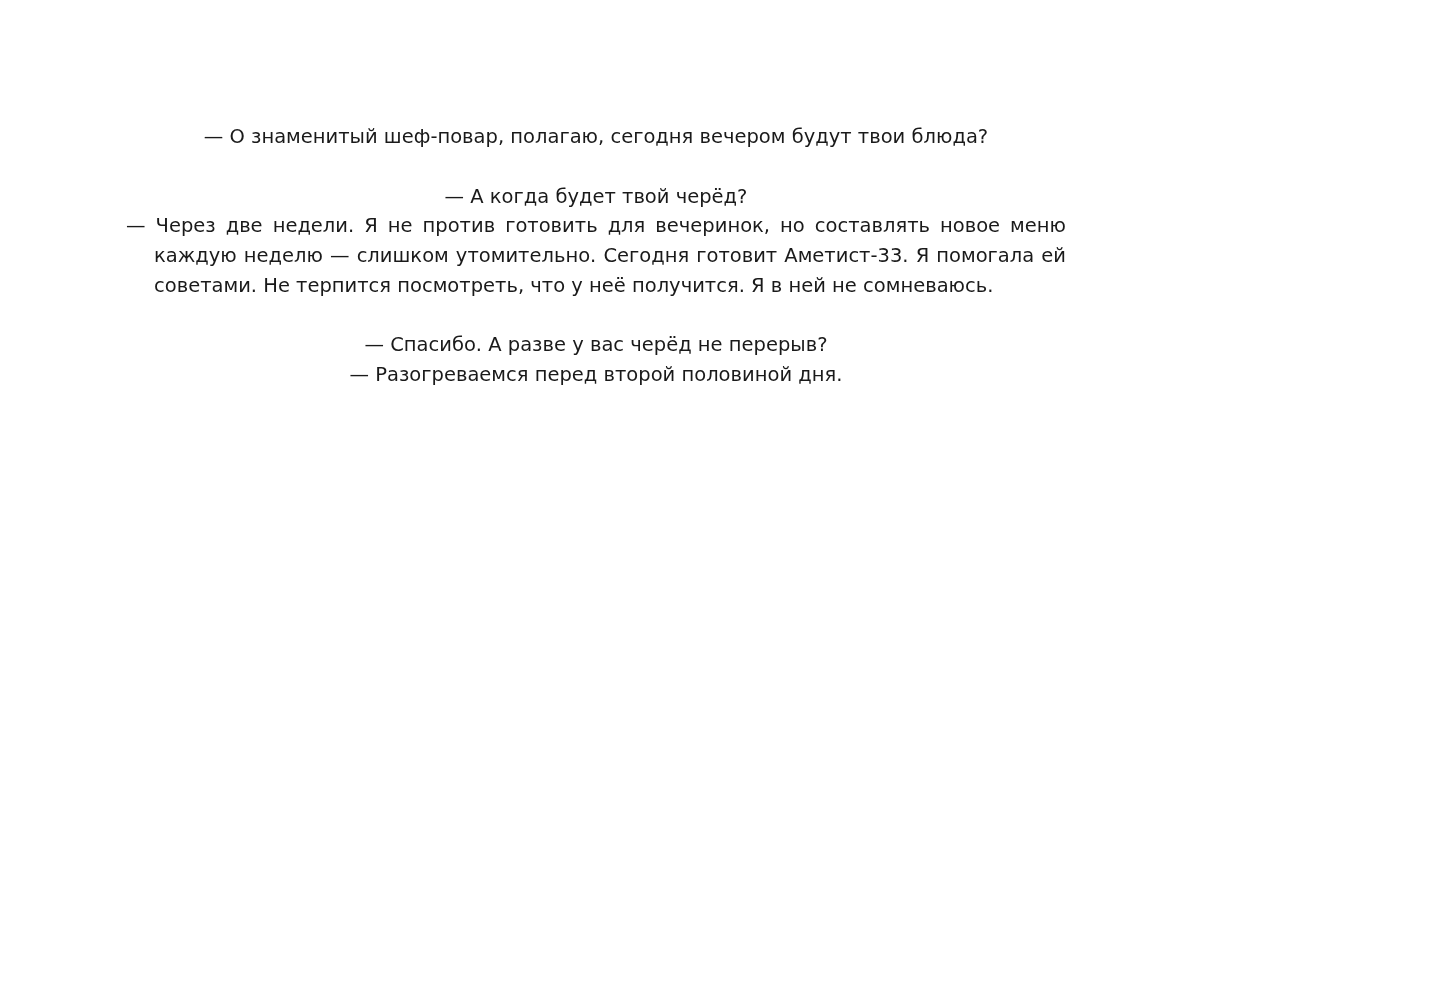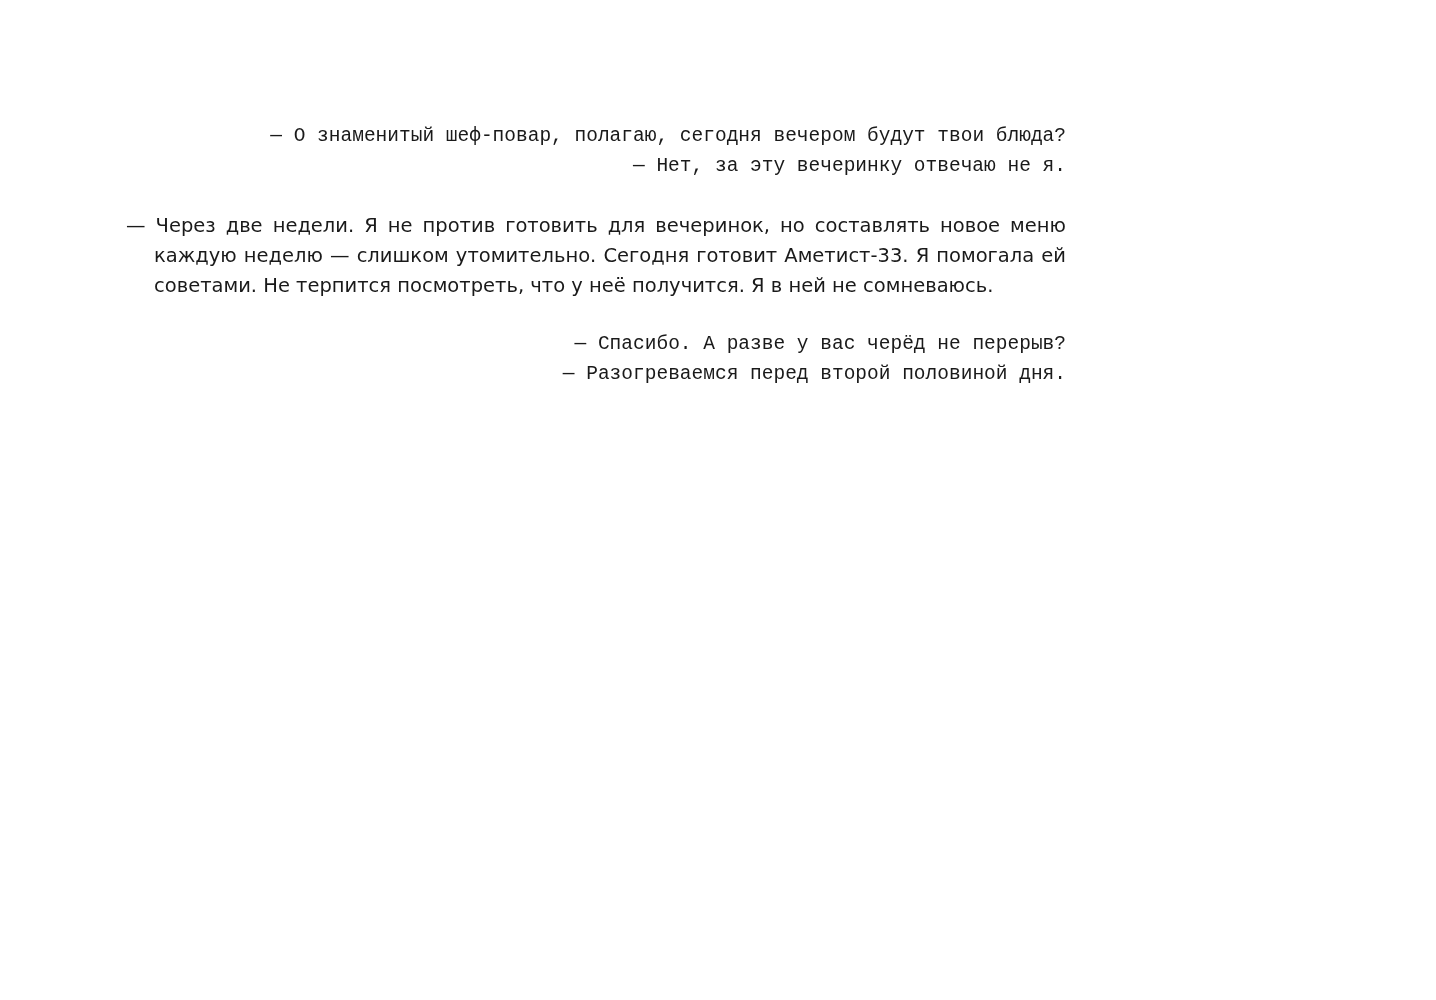--- a/index.html
+++ b/index.html
@@ -38,41 +38,40 @@
     color: #1a1a1a;
     margin: 0;
     padding: 0;
     text-indent: 0;
   }
   .line.justify {
     text-align: justify;
     text-justify: inter-word;
   }
   .line.plain {
-    text-align: right;
-    font-family: Liberation Mono, monospace;
+    text-align: center;
   }
   
   .line.hang {
     padding-left: 28px;
     text-indent: -28px;
   }
 </style>
 </head>
 <body>
 
 <div class="page">
   <div class="doc-body">
 
     <div class="dialogue-block">
       <p class="line plain hang">— О знаменитый шеф-повар, полагаю, сегодня вечером будут твои блюда?</p>
-      <p class="line plain hang">— Нет, за эту вечеринку отвечаю не я.</p>
     </div>
 
     <div class="dialogue-block">
+      <p class="line plain hang">— А когда будет твой черёд?</p>
       <p class="line justify hang">— Через две недели. Я не против готовить для вечеринок, но составлять новое меню каждую неделю — слишком утомительно. Сегодня готовит Аметист-33. Я помогала ей советами. Не терпится посмотреть, что у неё получится. Я в ней не сомневаюсь.</p>
     </div>
 
 
     <div class="dialogue-block">
       <p class="line plain hang">— Спасибо. А разве у вас черёд не перерыв?</p>
       <p class="line plain hang">— Разогреваемся перед второй половиной дня.</p>
     </div>
 
   </div>

